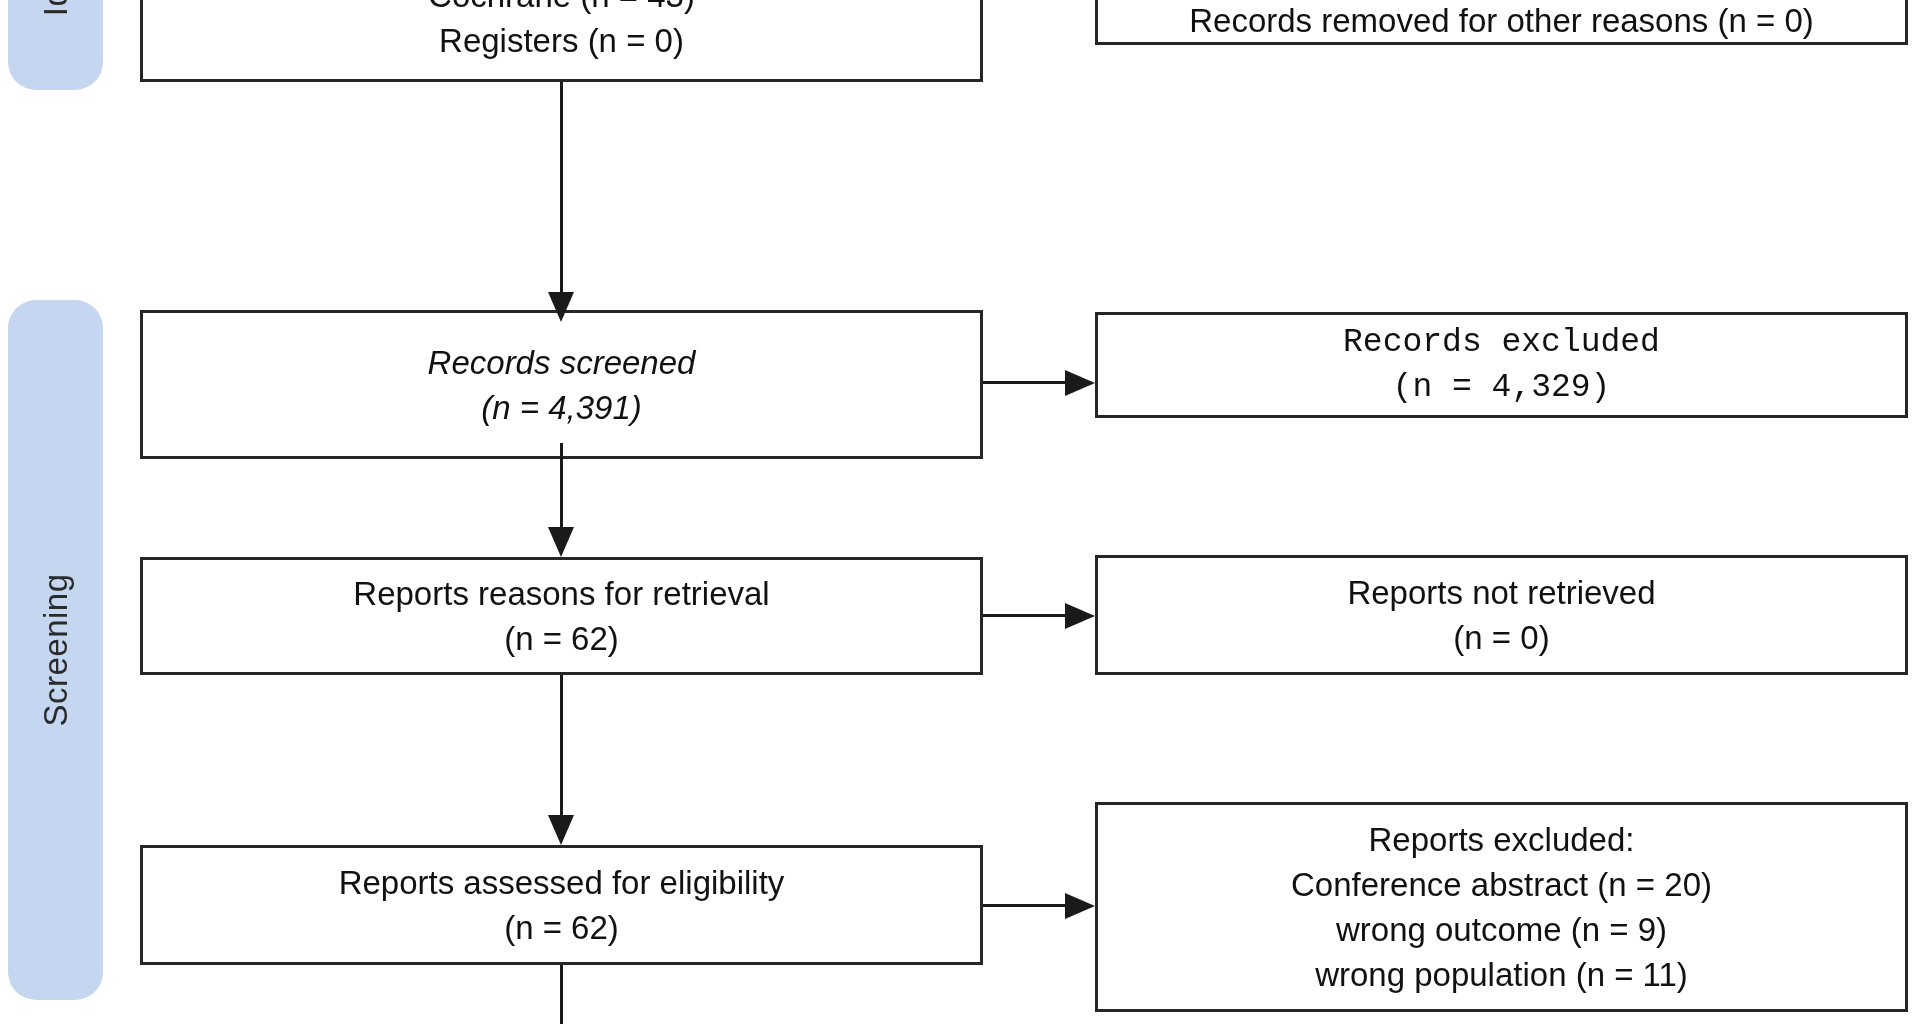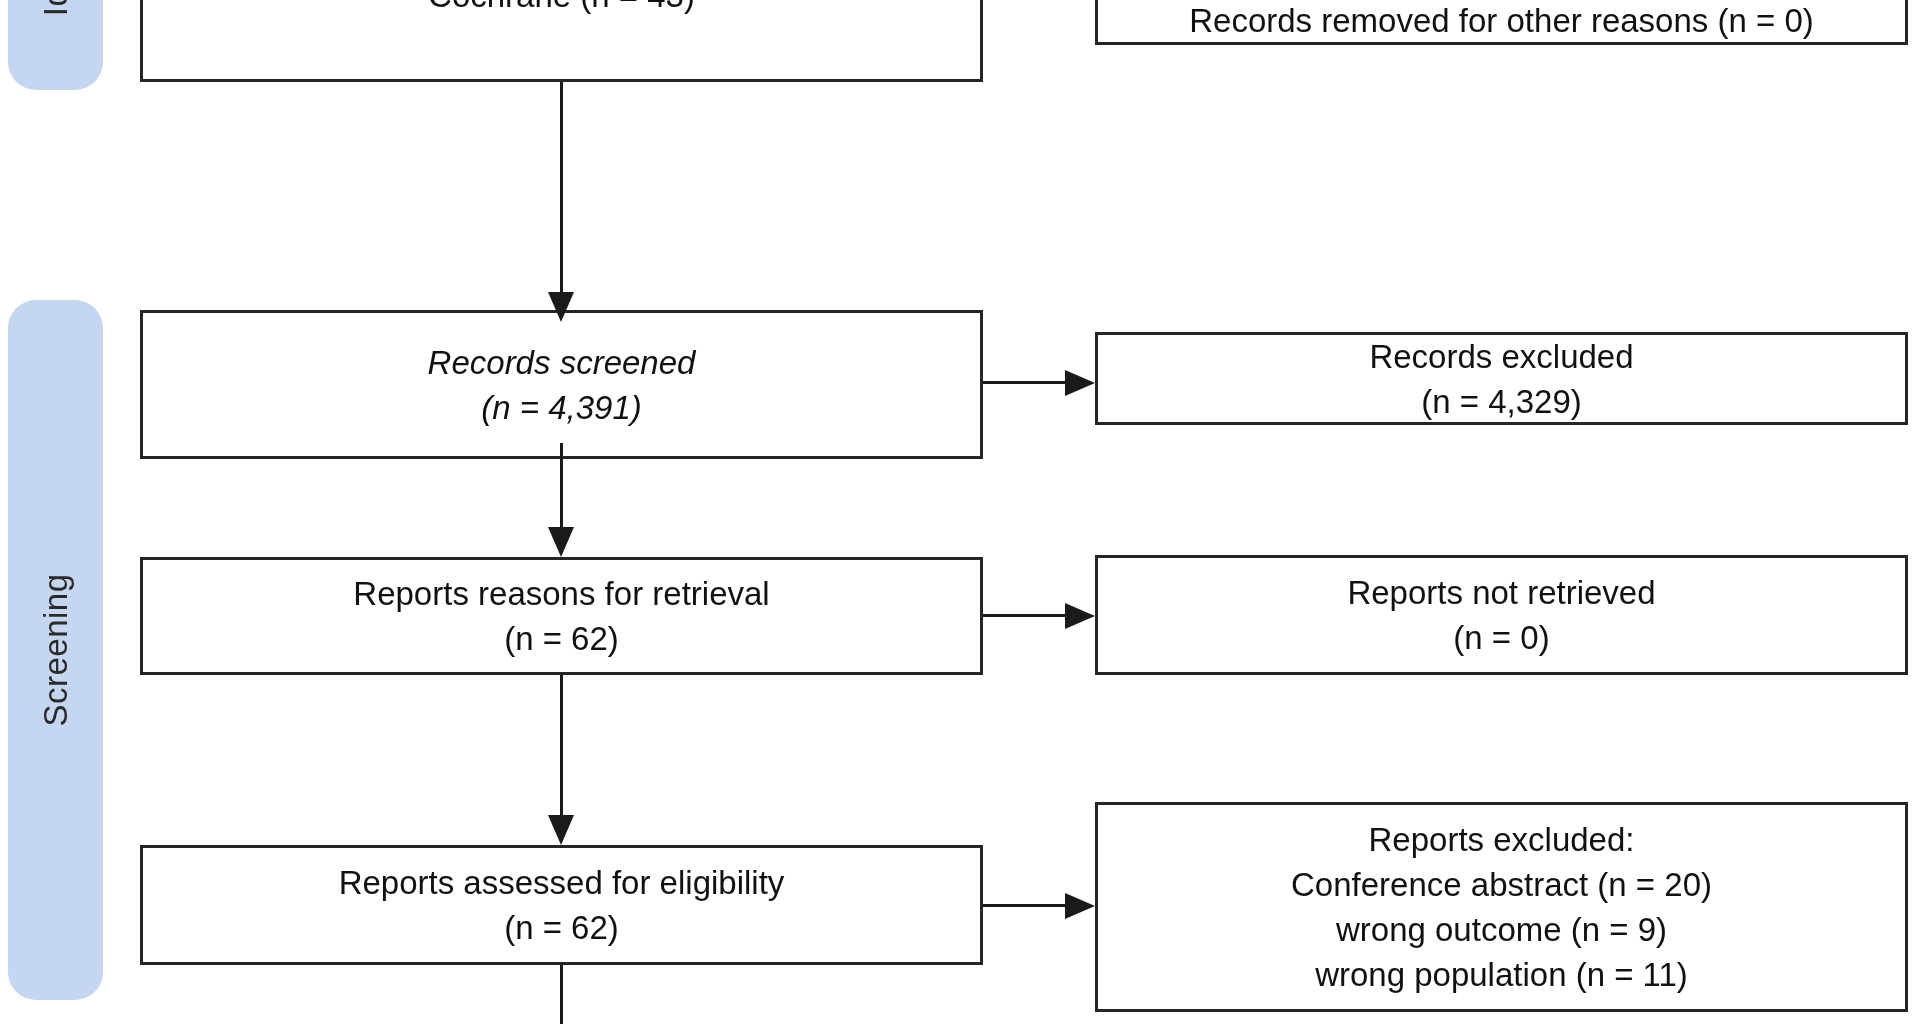--- a/index.html
+++ b/index.html
@@ -34,21 +34,21 @@
     position:absolute;
     background:#ffffff;
     border:3px solid #262626;
     box-sizing:border-box;
   }
   .left-col{left:140px;width:843px;}
   .right-col{left:1095px;width:813px;}
   .box-id{top:-130px;height:212px;}
   .box-removed{top:-85px;height:130px;}
   .box-screened{top:310px;height:149px;font-style:italic;}
-  .box-excluded{top:332px;height:93px;}
+  .box-excluded{top:312px;height:106px;font-family:Liberation Mono, monospace;}
   .box-sought{top:557px;height:118px;}
   .box-notretrieved{top:555px;height:120px;}
   .box-assessed{top:845px;height:120px;}
   .box-repexcluded{top:802px;height:210px;}
   .lines{
     display:flex;flex-direction:column;
     justify-content:center;align-items:center;
     width:100%;height:100%;
     text-align:center;
   }
@@ -87,20 +87,21 @@
   <div class="side-label id-label">
     <span class="rot">Identification</span>
   </div>
   <div class="side-label screen-label">
     <span class="rot">Screening</span>
   </div>
 
   <div class="box left-col box-id">
     <div class="lines abs-lines" style="top:100px;">
       <div class="line">Cochrane (n = 43)</div>
+      <div class="line">Registers (n = 0)</div>
     </div>
   </div>
 
   <div class="box left-col box-screened">
     <div class="lines">
       <div class="line">Records screened</div>
       <div class="line">(n = 4,391)</div>
     </div>
   </div>
 

